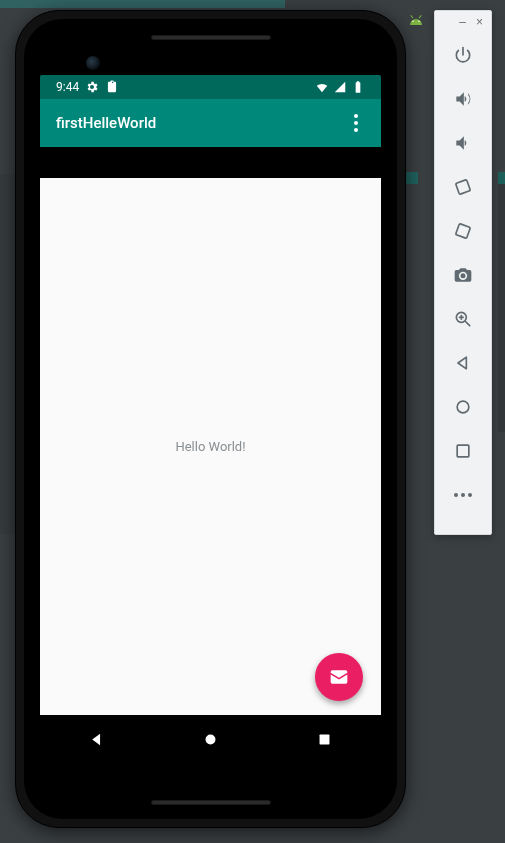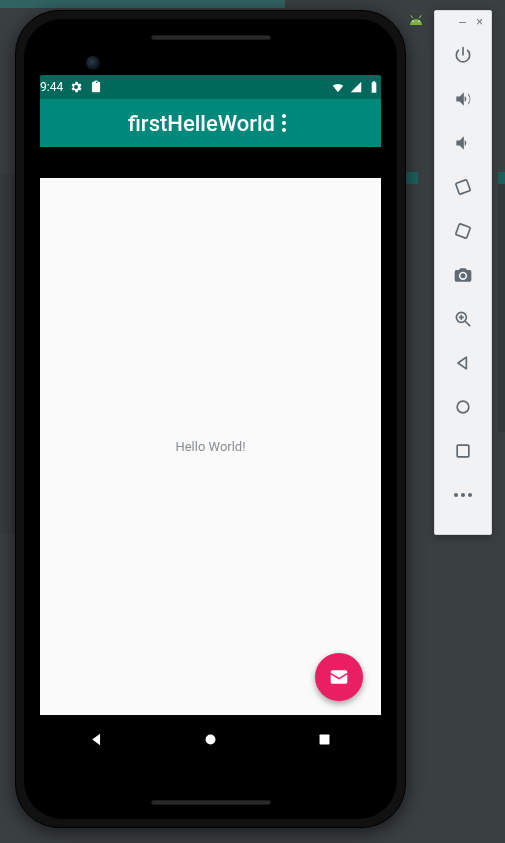--- a/index.html
+++ b/index.html
@@ -57,32 +57,32 @@
 
     .screen {
       position: absolute; left: 16px; right: 16px; top: 56px; bottom: 56px;
       background: #000; border-radius: 2px; overflow: hidden;
     }
 
     
     .statusbar {
       height: 24px; background: #00695c; color: #fff;
       display: flex; align-items: center; justify-content: space-between;
-      padding: 0 0; font-size: 12px;
+      padding: 0 16px; font-size: 12px;
     }
     .statusbar .left { display:flex; align-items:center; gap:6px; }
     .statusbar .right { display:flex; align-items:center; gap:4px; }
     .sb-icon { width:14px; height:14px; display:inline-flex; align-items:center; justify-content:center; }
     .sb-icon svg { width:14px; height:14px; fill:#fff; }
 
     
     .appbar {
       height: 48px; background: #00897b; color: #fff;
-      display:flex; align-items:center; justify-content:center;
-      padding: 0 16px; font-size: 22px; font-weight:500;
+      display:flex; align-items:center; justify-content:space-between;
+      padding: 0 16px; font-size: 15px; font-weight:500;
     }
     .menu-icon { width:18px; display:flex; flex-direction:column; gap:3px; align-items:center;}
     .menu-icon .dot { width:4px; height:4px; background:#fff; border-radius:50%; }
 
     
     .content {
       position: absolute; left:0; right:0; top:72px; bottom:48px;
       background: #fafafa;
       display:flex; align-items:center; justify-content:center;margin-top:31px;
     }

